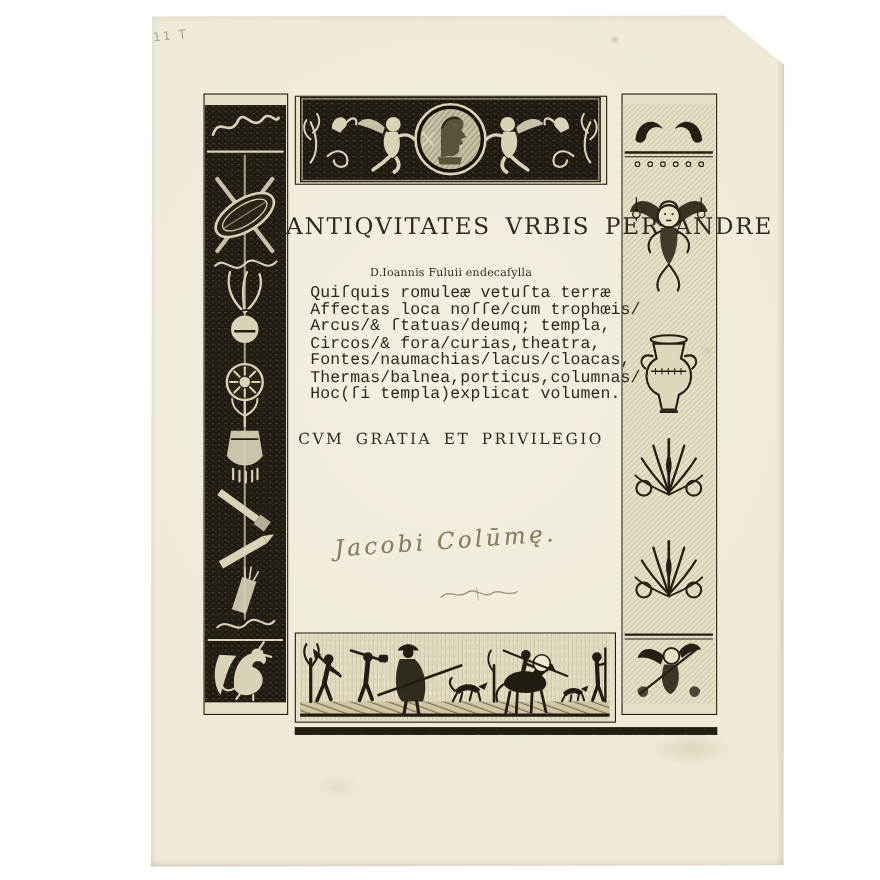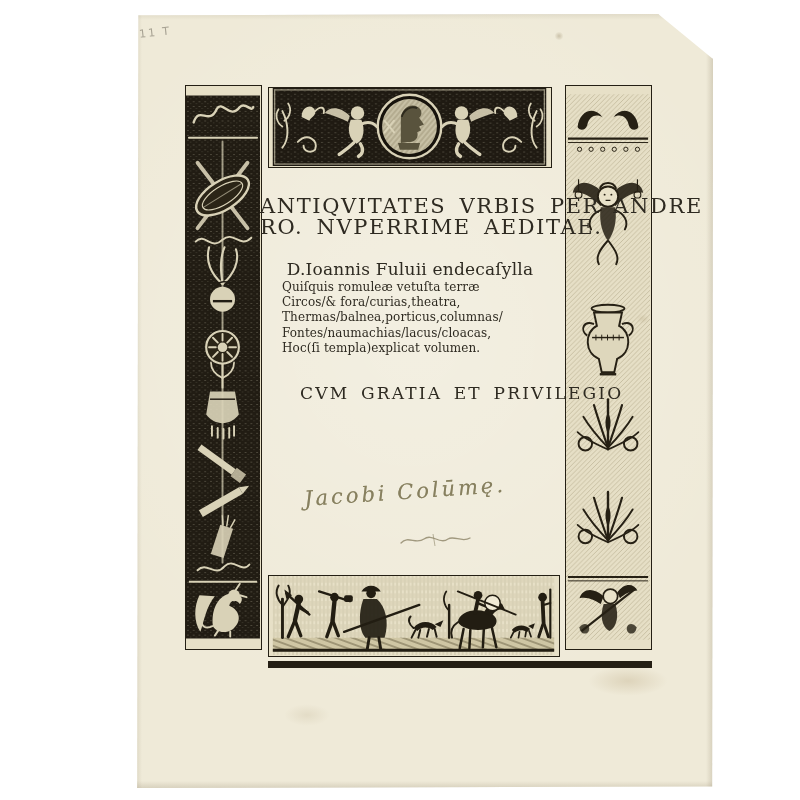--- a/index.html
+++ b/index.html
@@ -47,25 +47,25 @@
   
   .text-col{
     position:absolute;left:124px;top:182px;width:300px;
     color:#2e2a21;text-align:center;
   }
   .title-line{
     font-size:21px;line-height:21px;letter-spacing:1.6px;word-spacing:5px;
     white-space:nowrap;
   }
   .dedication{margin-top:24px;}
-  .dedication-line{font-size:17px;line-height:15.5px;letter-spacing:.2px;}
+  .dedication-line{font-size:10px;line-height:15.5px;letter-spacing:.2px;}
   .poem{margin-top:2px;margin-left:22px;width:258px;text-align:left;}
-  .poem-line{font-size:12px;line-height:15.4px;letter-spacing:.1px;white-space:nowrap;}
+  .poem-line{font-size:15px;line-height:15.4px;letter-spacing:.1px;white-space:nowrap;font-family:Liberation Mono, monospace;}
   .privilege-line{
-    margin-top:26px;font-size:17px;letter-spacing:2.2px;word-spacing:4px;white-space:nowrap;margin-left:40px;
+    margin-top:26px;font-size:14px;letter-spacing:2.2px;word-spacing:4px;white-space:nowrap;
   }
 
   
   .inscription{
     position:absolute;left:168px;top:466px;width:200px;
     font-style:italic;font-size:21px;color:#87805f;
     transform:rotate(-4deg);letter-spacing:3px;white-space:nowrap;
     text-shadow:0 0 .6px rgba(135,128,95,.6);
   }
   .scribble{position:absolute;left:259px;top:514px;}
@@ -401,30 +401,31 @@
           </g>
         </svg>
       </div>
 
       <div class="bottom-rule"></div>
     </div>
 
     <div class="text-col">
       <div class="title">
         <div class="title-line">ANTIQVITATES VRBIS PER ANDRE</div>
-        <div class="title-line">RO. NVPERRIME AEDITAE.</div>
       </div>
       <div class="dedication">
         <div class="dedication-line">D.Ioannis Fuluii endecaſylla</div>
       </div>
       <div class="poem">
         <div class="poem-line">Quiſquis romuleæ vetuſta terræ</div>
+        <div class="poem-line">Affectas loca noſſe/cum trophœis/</div>
+        <div class="poem-line">Arcus/&amp; ſtatuas/deumq; templa,</div>
         <div class="poem-line">Circos/&amp; fora/curias,theatra,</div>
+        <div class="poem-line">Fontes/naumachias/lacus/cloacas,</div>
         <div class="poem-line">Thermas/balnea,porticus,columnas/</div>
-        <div class="poem-line">Fontes/naumachias/lacus/cloacas,</div>
         <div class="poem-line">Hoc(ſi templa)explicat volumen.</div>
       </div>
       <div class="privilege-line">CVM GRATIA ET PRIVILEGIO</div>
     </div>
 
     <div class="inscription">Jacobi Colūmę.</div>
     <svg class="scribble" width="84" height="24" viewBox="0 0 84 24">
       <path d="M6,15 C13,7 21,17 29,11 C37,5 45,17 53,11 C59,7 67,15 75,10" stroke="#8d8568" stroke-width="1.3" fill="none" stroke-linecap="round" opacity=".8"></path>
       <path d="M38,6 L40,18" stroke="#8d8568" stroke-width="1" opacity=".6"></path>
     </svg>

